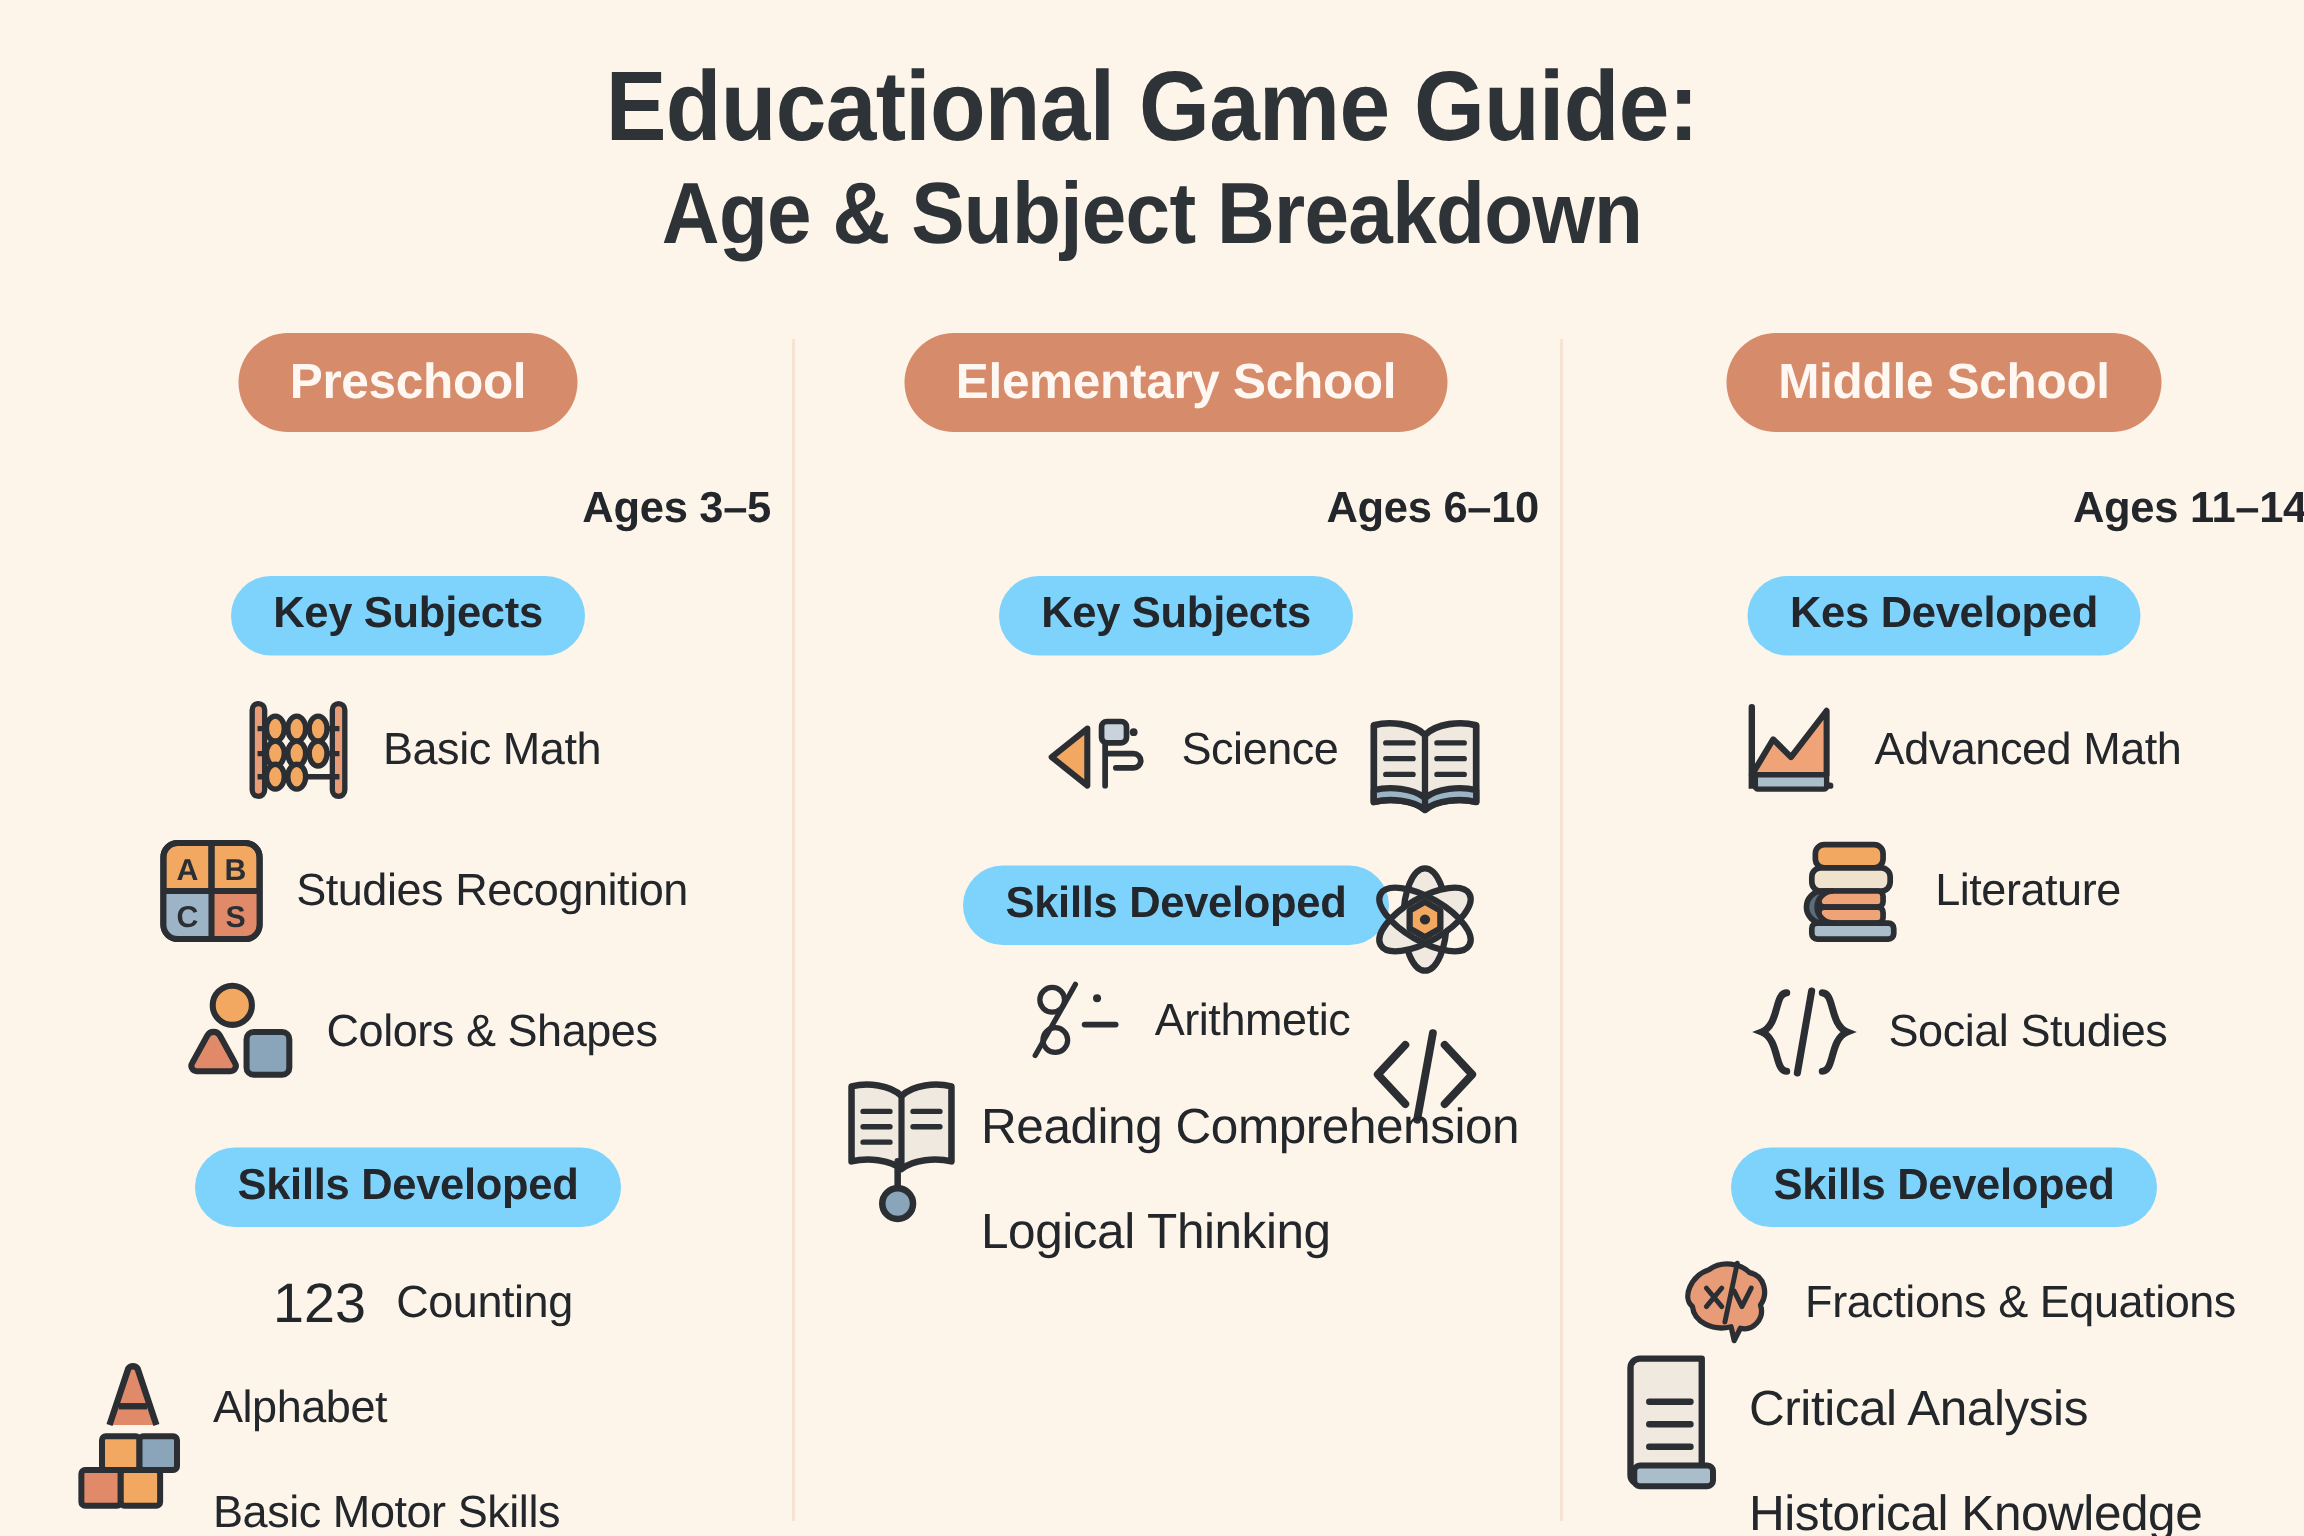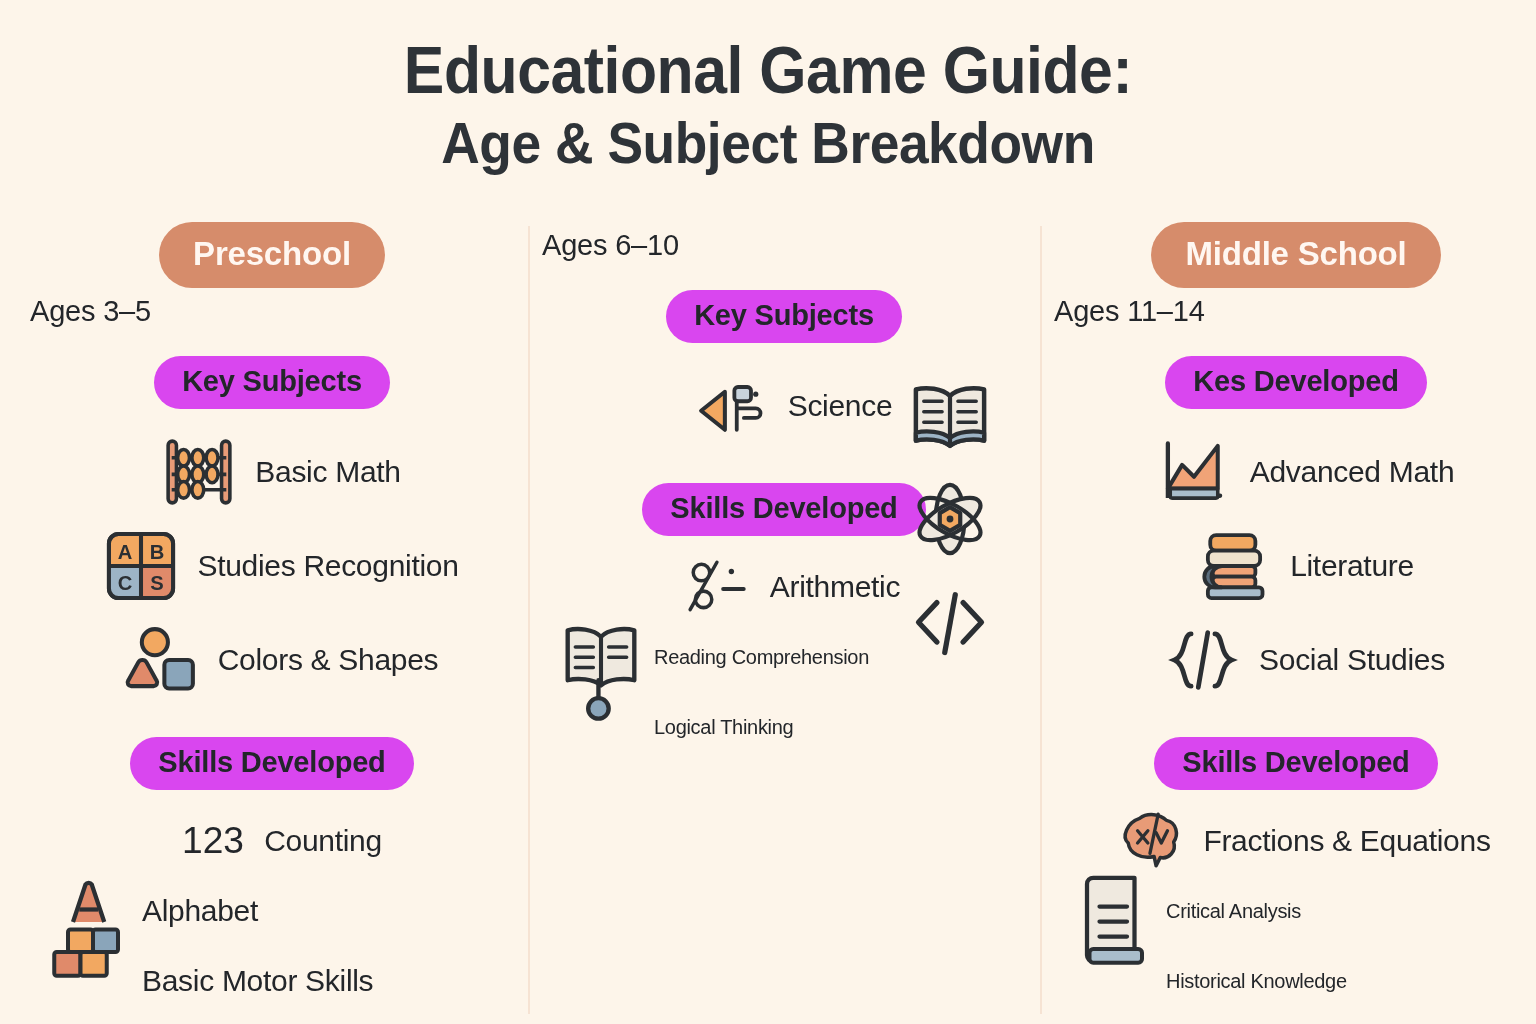--- a/index.html
+++ b/index.html
@@ -50,29 +50,30 @@
     background: #D68C6B;
     color: #FFF7F1;
     font-size: 33px;
     font-weight: bold;
     padding: 13px 34px 15px;
     border-radius: 40px;
     white-space: nowrap;
     letter-spacing: -0.2px;
   }
   .ages {
-    text-align: left;
+    text-align: right;
     color: #23262A;
     font-size: 29px;
-    margin-top: 7px;
+    margin-top: 35px;
     letter-spacing: -0.2px;
+    font-weight: bold;
   }
   .pill-sub {
     display: inline-block;
-    background: #d946ef;
+    background: #7dd3fc;
     color: #23262A;
     font-size: 29px;
     font-weight: bold;
     padding: 9px 28px 11px;
     border-radius: 32px;
     white-space: nowrap;
     letter-spacing: -0.2px;
   }
   .pill-wrap-subjects { margin-top: 28px; }
   .pill-wrap-skills { margin-top: 30px; }
@@ -90,21 +91,21 @@
   .item.tight { height: 70px; }
   .ico { width: 76px; min-width: 76px; height: 76px; display: block; }
   .ico.small { width: 66px; min-width: 66px; height: 66px; }
   .label {
     color: #23262A;
     font-size: 30px;
     line-height: 1.12;
     letter-spacing: -0.3px;
     white-space: pre-line;
   }
-  .label.sm { font-size: 20px; }
+  .label.sm { font-size: 33px; }
 
   
   .group { position: relative; padding-left: 18px; }
   .group .g-ico { position: absolute; left: 18px; }
   .group .g-rows { margin-left: 94px; }
   .g-row {
     display: flex; align-items: center;
     height: 70px;
   }
 
@@ -212,20 +213,23 @@
             </div>
             <div class="g-row">
               <span class="label">Basic Motor Skills</span>
             </div>
           </div>
         </div>
       </div>
     </div>
 
     <div class="col">
+      <div class="pill-row">
+        <div class="pill-head">Elementary School</div>
+      </div>
       <div class="ages">Ages 6–10</div>
 
       <div class="pill-row pill-wrap-subjects">
         <div class="pill-sub">Key Subjects</div>
       </div>
 
       <div class="items">
         <div class="deco-col">
           <svg class="ico" viewBox="0 0 64 64">
             <path d="M32 16 C26 10 14 9 6 11 V50 C14 48 26 49 32 54 C38 49 50 48 58 50 V11 C50 9 38 10 32 16 Z" fill="#EFE9DF" stroke="#2B2F33" stroke-width="3.4" stroke-linejoin="round"></path>

